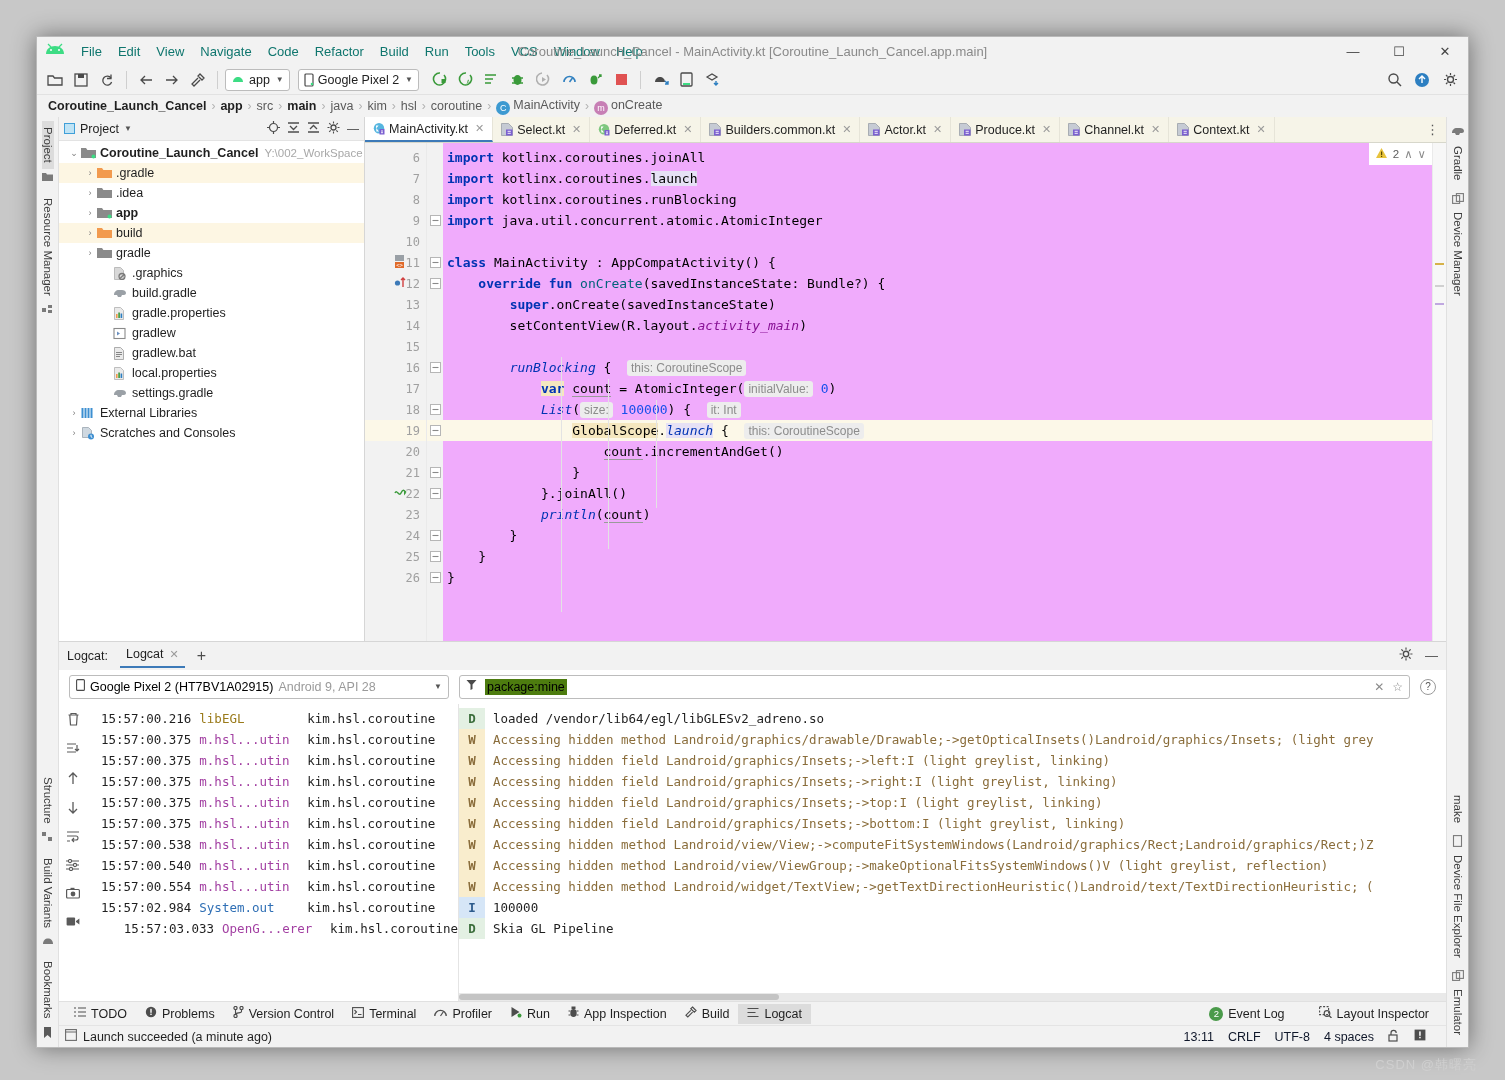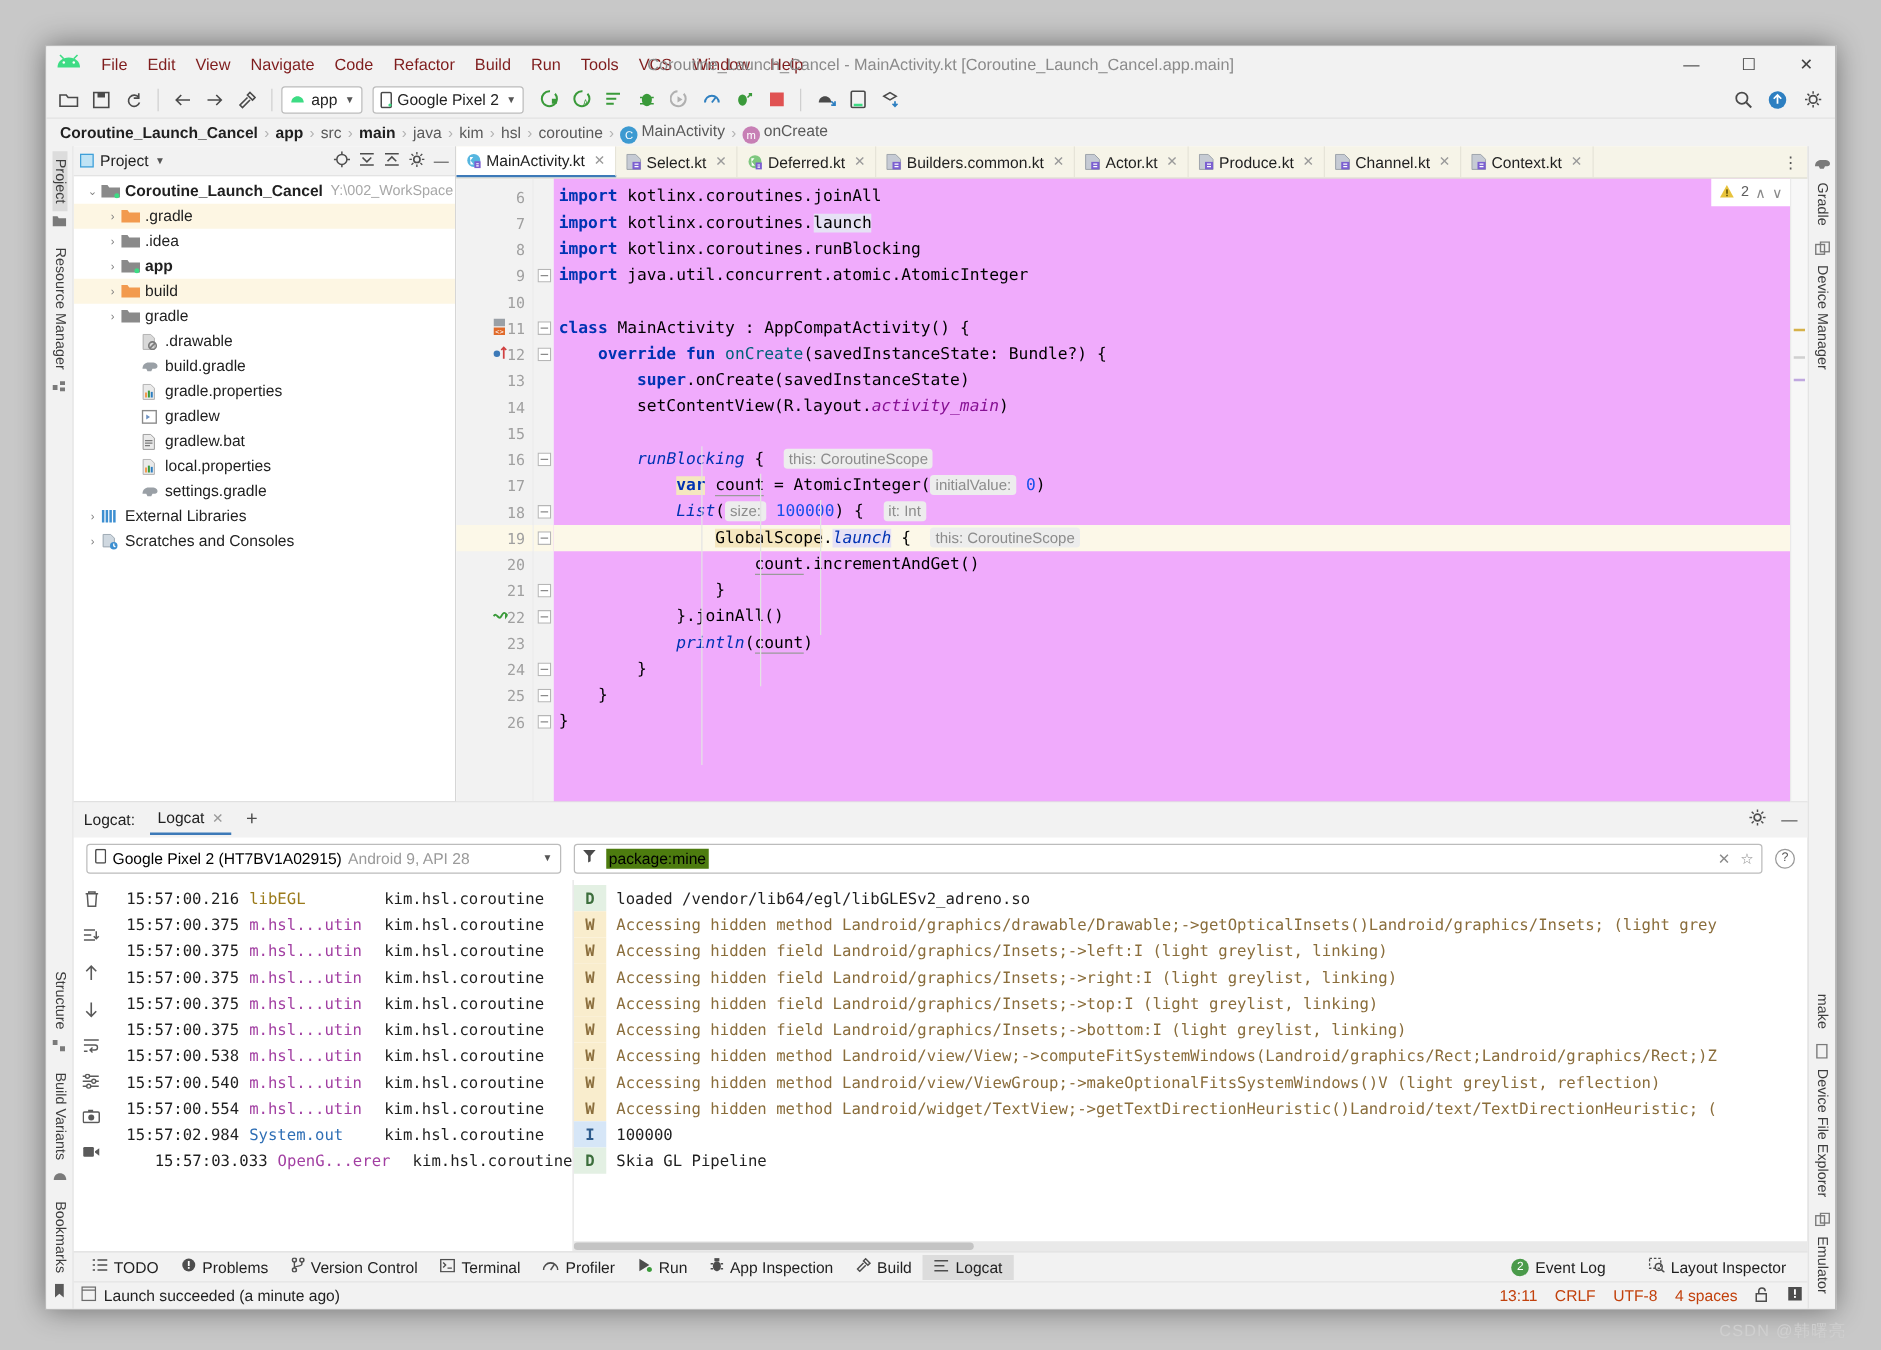--- a/index.html
+++ b/index.html
@@ -11,21 +11,21 @@
     position:absolute; left:36px; top:36px; width:1433px; height:1012px;
     background:#f2f2f2; border:1px solid #b9b9b9;
     box-shadow:0 0 22px rgba(0,0,0,.45);
     display:flex; flex-direction:column; overflow:hidden;
   }
 
   
   .menubar { height:28px; background:#f2f2f2; display:flex; align-items:center; position:relative; flex:0 0 28px;}
   .logo { width:26px; height:20px; margin:0 4px 0 6px; position:relative; }
   .logo svg{display:block;}
-  .menu-item { font-size:13px; color:#7f1d1d; padding:3px 8px; cursor:default; white-space:nowrap;text-align:center;}
+  .menu-item { font-size:13px; color:#0f766e; padding:3px 8px; cursor:default; white-space:nowrap;text-align:center;}
   .win-title { position:absolute; left:0; right:0; text-align:center; font-size:13px; color:#8a8a8a; pointer-events:none;}
   .win-buttons { position:absolute; right:0; top:0; height:28px; display:flex; }
   .win-btn { width:46px; height:28px; display:flex; align-items:center; justify-content:center; font-size:13px; color:#444; }
 
   
   .toolbar { height:30px; background:#f2f2f2; display:flex; align-items:center; padding:0 6px; gap:2px; position:relative; flex:0 0 30px; border-bottom:1px solid #e2e2e2;}
   .tb-ico { width:24px; height:22px; display:flex; align-items:center; justify-content:center; color:#4a4a4a;}
   .tb-sep { width:1px; height:18px; background:#cfcfcf; margin:0 5px;}
   .combo { height:22px; border:1px solid #bcbcbc; border-radius:3px; background:#fff; display:flex; align-items:center; gap:4px; padding:0 5px; font-size:12.5px; color:#222;}
   .combo .caret{font-size:8px;color:#555;margin-left:2px;}
@@ -135,21 +135,21 @@
   .lc-hscroll i{position:absolute;left:0;top:1px;height:6px;width:320px;background:#c4c4c4;border-radius:4px;display:block;}
 
   
   .toolwin { height:24px; background:#f2f2f2; display:flex; align-items:center; padding:0 6px; font-size:12.5px; border-top:1px solid #e0e0e0; position:relative; flex:0 0 24px;}
   .tw { display:flex; align-items:center; gap:5px; padding:3px 9px; color:#1f1f1f; white-space:nowrap;}
   .tw.active{background:#dcdcdc;}
   .tw-right{position:absolute;right:8px;display:flex;align-items:center;gap:16px;}
   .badge-g{width:14px;height:14px;border-radius:50%;background:#4a9a4a;color:#fff;font-size:9.5px;display:inline-flex;align-items:center;justify-content:center;}
 
   .statusbar { height:22px; background:#f2f2f2; display:flex; align-items:center; padding:0 6px; font-size:12.5px; color:#1f1f1f; position:relative; border-top:1px solid #e4e4e4; flex:0 0 22px;}
-  .sb-right{position:absolute;right:4px;display:flex;align-items:center;gap:14px;color:#c2410c;}
+  .sb-right{position:absolute;right:20px;display:flex;align-items:center;gap:14px;color:#0f172a;}
 
   .watermark{position:absolute;right:28px;bottom:6px;font-size:13px;color:#cfcfcf;letter-spacing:1px;}
 </style>
 </head>
 <body>
 
 <div id="window">
 
   <div class="menubar">
     <div class="logo">
@@ -464,21 +464,21 @@
                   </svg></span>
                 <span class="tlabel">gradle</span>
               </div>
               <div class="trow" style="padding-left: 40px;">
                 <span class="arrow"></span>
                 <span class="ficon"><svg width="13" height="13" viewBox="0 0 13 13">
                     <path d="M1.5 0.5h6l3 3v9h-9z" fill="#d9d9d9" stroke="#b0b0b0" stroke-width=".8"></path>
                     <circle cx="9" cy="9.5" r="3" fill="none" stroke="#7a7a7a" stroke-width="1.3"></circle>
                     <line x1="7" y1="11.5" x2="11" y2="7.5" stroke="#7a7a7a" stroke-width="1.3"></line>
                   </svg></span>
-                <span class="tlabel">.drawable</span>
+                <span class="tlabel">.graphics</span>
               </div>
               <div class="trow" style="padding-left: 40px;">
                 <span class="arrow"></span>
                 <span class="ficon"><svg width="14" height="11" viewBox="0 0 14 11">
                     <path d="M1 8c0-3 2-5 5-5h3c2 0 4 1 4 3 0 1-1 2-2 2H9l-1 2H5l-1-2H2z" fill="#9aa0a6"></path>
                   </svg></span>
                 <span class="tlabel">build.gradle</span>
               </div>
               <div class="trow" style="padding-left: 40px;">
                 <span class="arrow"></span>

